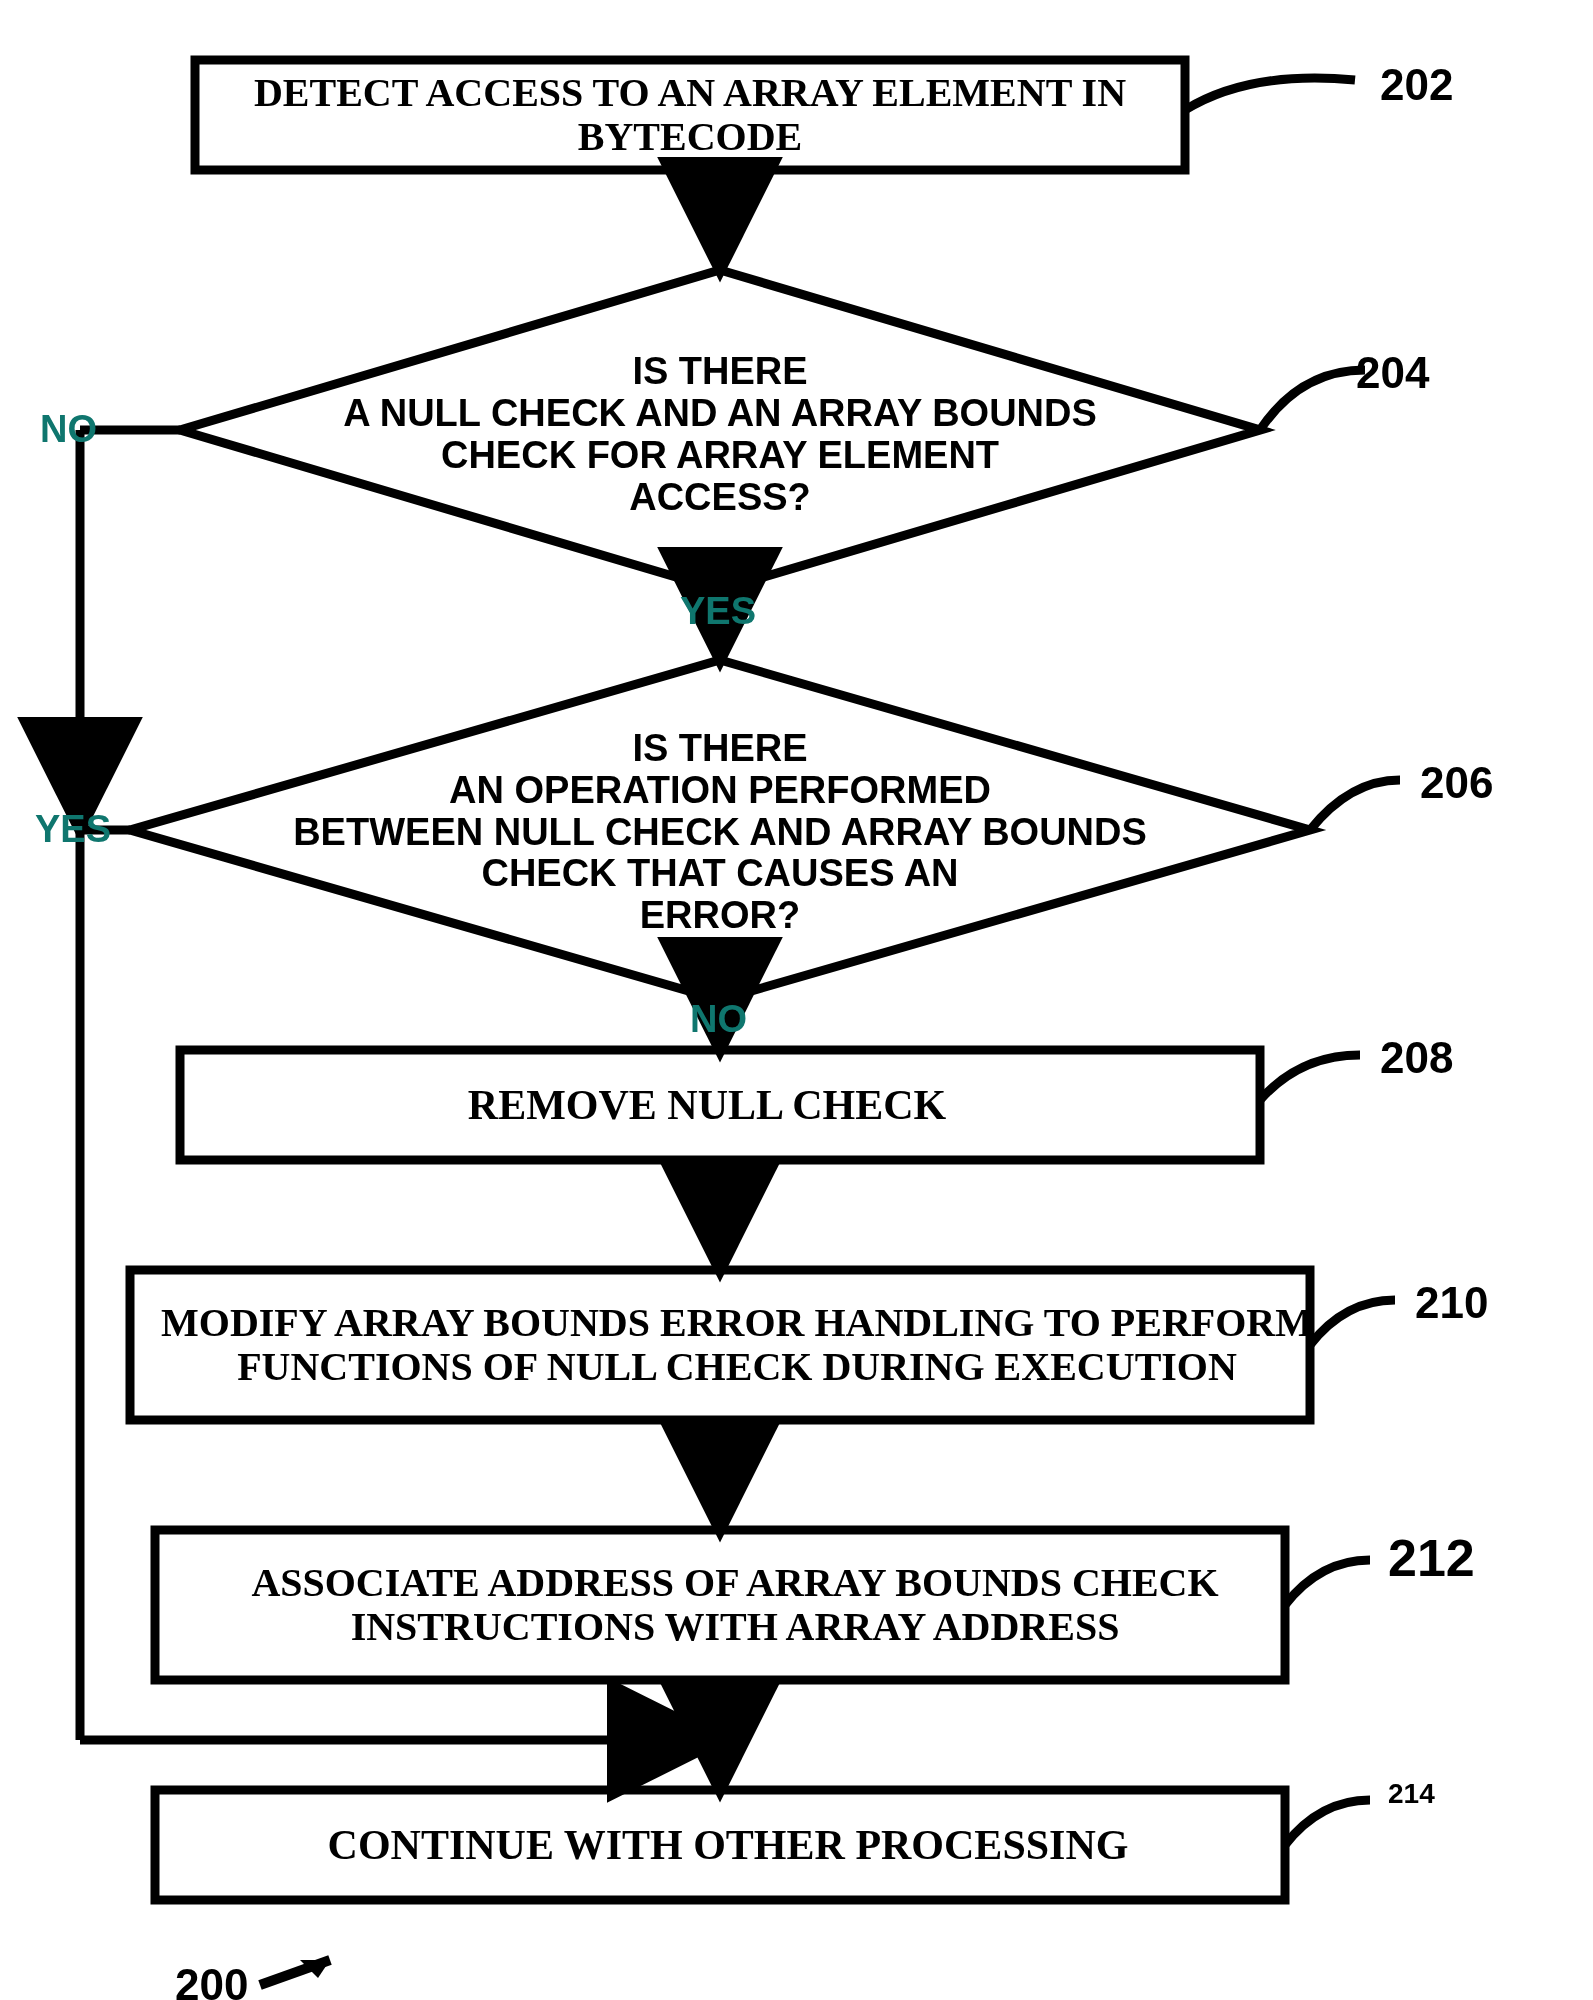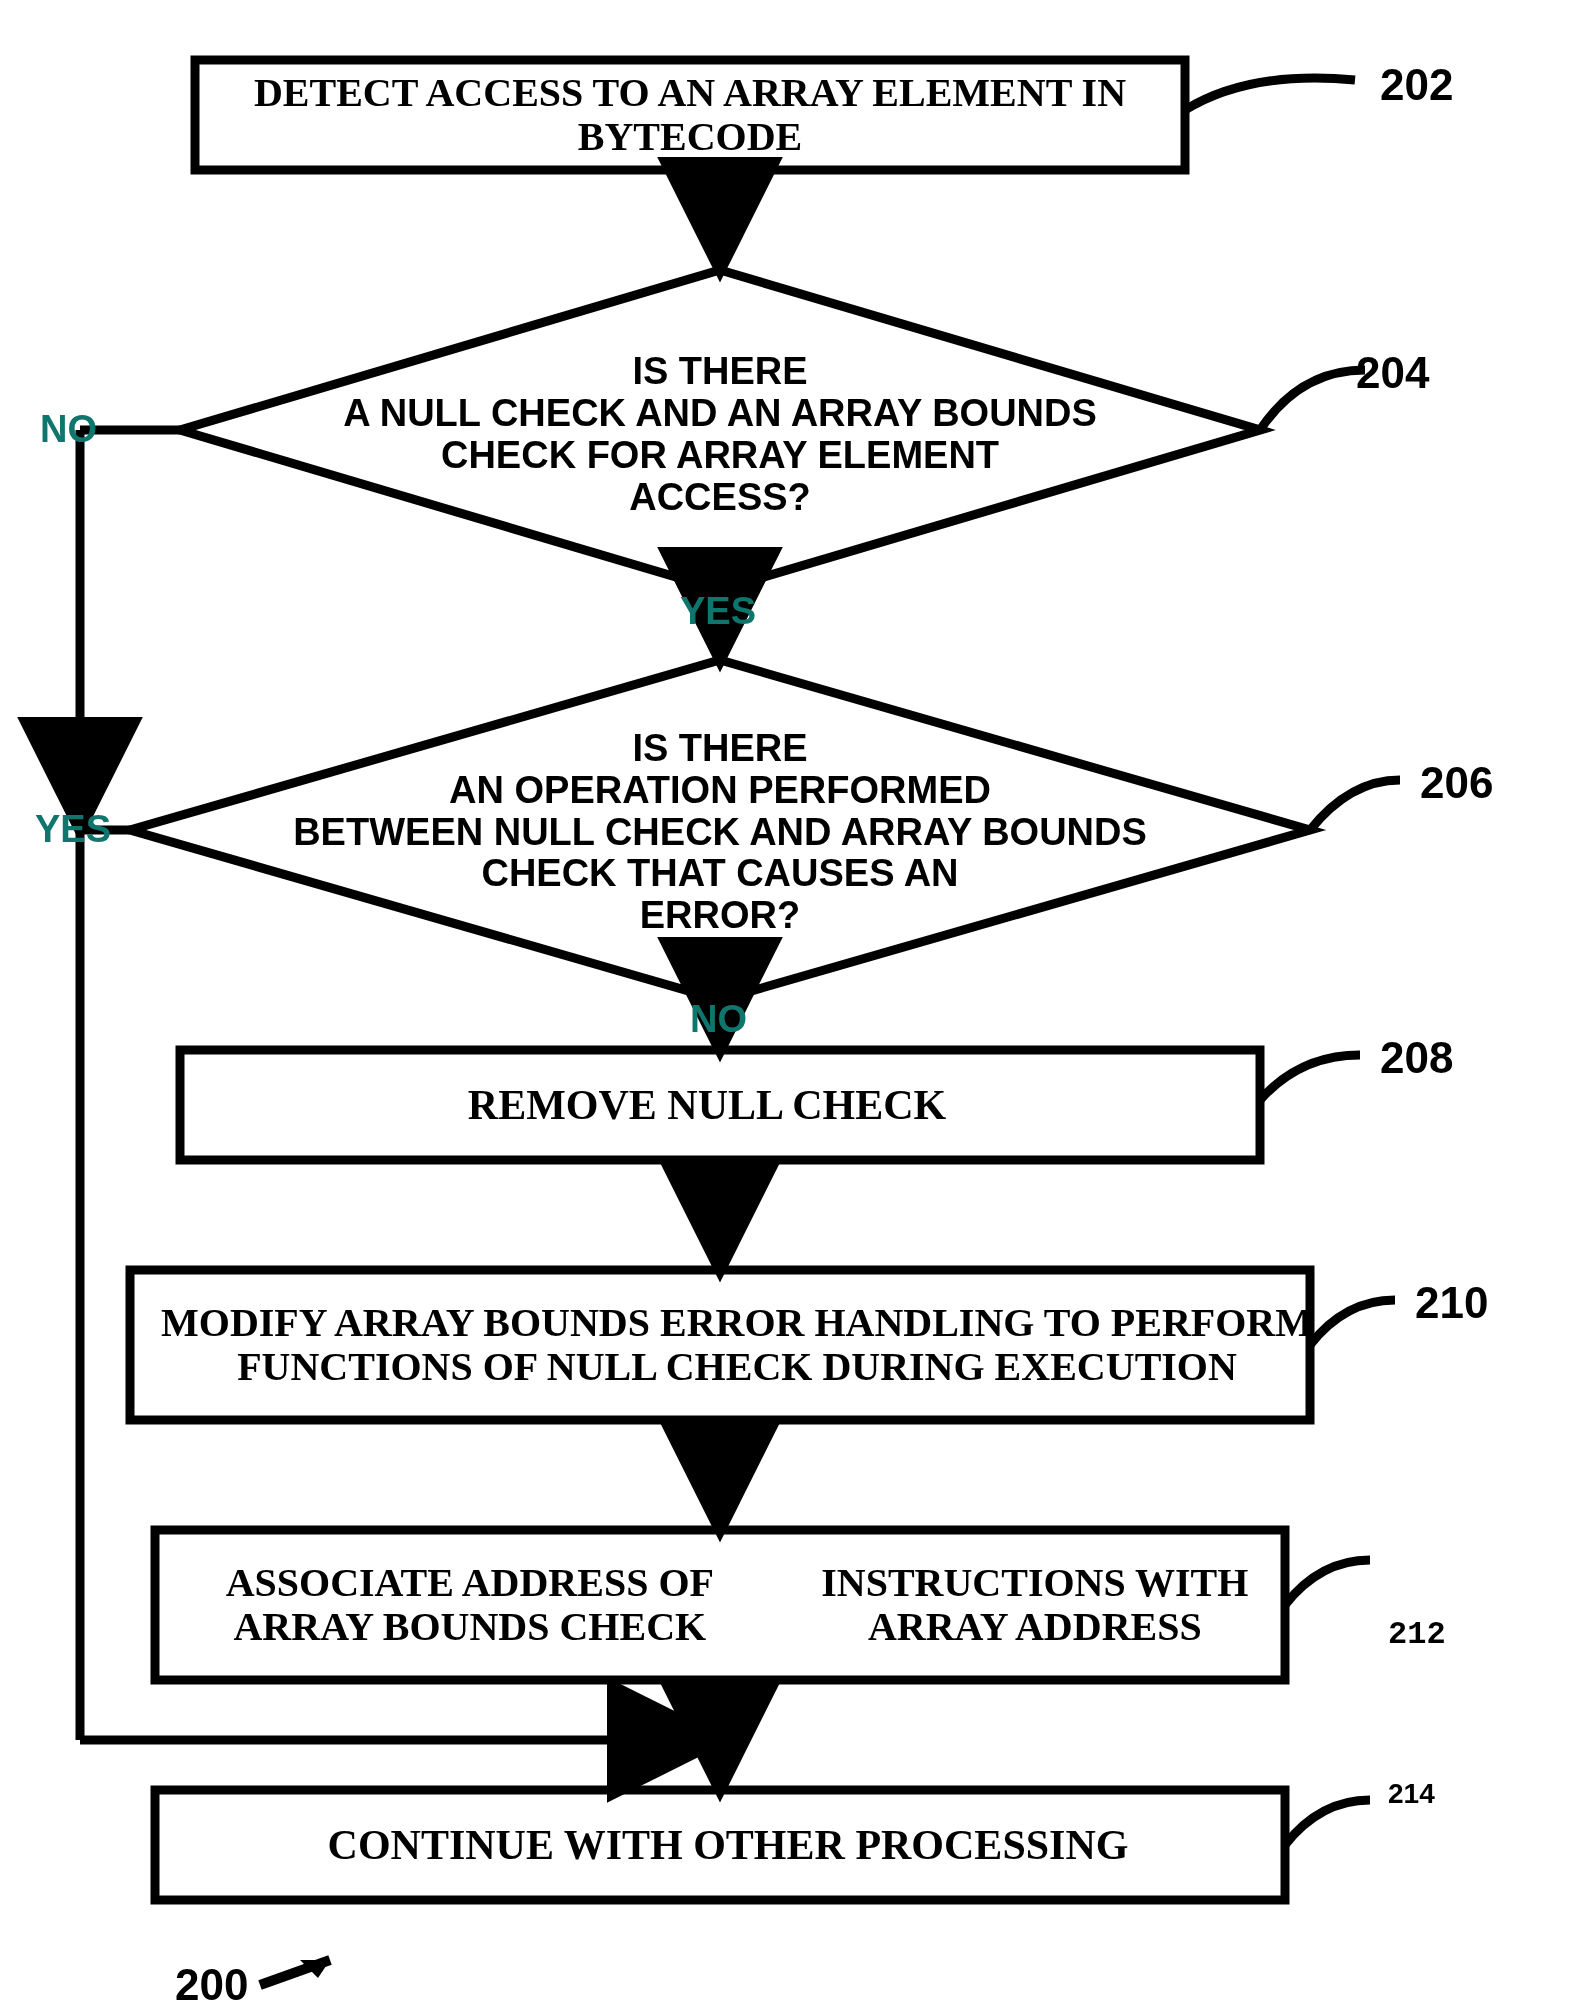--- a/index.html
+++ b/index.html
@@ -115,21 +115,21 @@
 
 <div class="node-text" style="left:167px; top:1050px; width:1080px; height:110px; font-size:42px;">
   <span>REMOVE NULL CHECK</span>
 </div>
 
 <div class="node-text" style="left:147px; top:1270px; width:1180px; height:150px; font-size:40px; flex-direction:column;">
   <span>MODIFY ARRAY BOUNDS ERROR HANDLING TO PERFORM</span>
   <span>FUNCTIONS OF NULL CHECK DURING EXECUTION</span>
 </div>
 
-<div class="node-text" style="left:155px; top:1530px; width:1130px; height:150px; font-size:40px; flex-direction:row;font-family:Liberation Serif, serif;">
+<div class="node-text" style="left:170px; top:1530px; width:1130px; height:150px; font-size:40px; flex-direction:column;font-family:Liberation Serif, serif;">
   <span>ASSOCIATE ADDRESS OF ARRAY BOUNDS CHECK</span>
   <span>INSTRUCTIONS WITH ARRAY ADDRESS</span>
 </div>
 
 <div class="node-text" style="left:163px; top:1790px; width:1130px; height:110px; font-size:42px;">
   <span>CONTINUE WITH OTHER PROCESSING</span>
 </div>
 
 <div class="label" style="left:40px; top:408px; font-size:38px;">
   <span>NO</span>
@@ -152,21 +152,21 @@
 </div>
 <div class="ref" style="left:1420px; top:758px; font-size:44px;">
   <span>206</span>
 </div>
 <div class="ref" style="left:1380px; top:1033px; font-size:44px;">
   <span>208</span>
 </div>
 <div class="ref" style="left:1415px; top:1278px; font-size:44px;">
   <span>210</span>
 </div>
-<div class="ref" style="left:1388px; top:1616px; font-size:32px;font-family:Liberation Mono, monospace;">
+<div class="ref" style="left:1388px; top:1528px; font-size:52px;">
   <span>212</span>
 </div>
 <div class="ref" style="left:1388px; top:1778px; font-size:28px;">
   <span>214</span>
 </div>
 <div class="ref" style="left:175px; top:1960px; font-size:44px;">
   <span>200</span>
 </div>
 
 </div>

